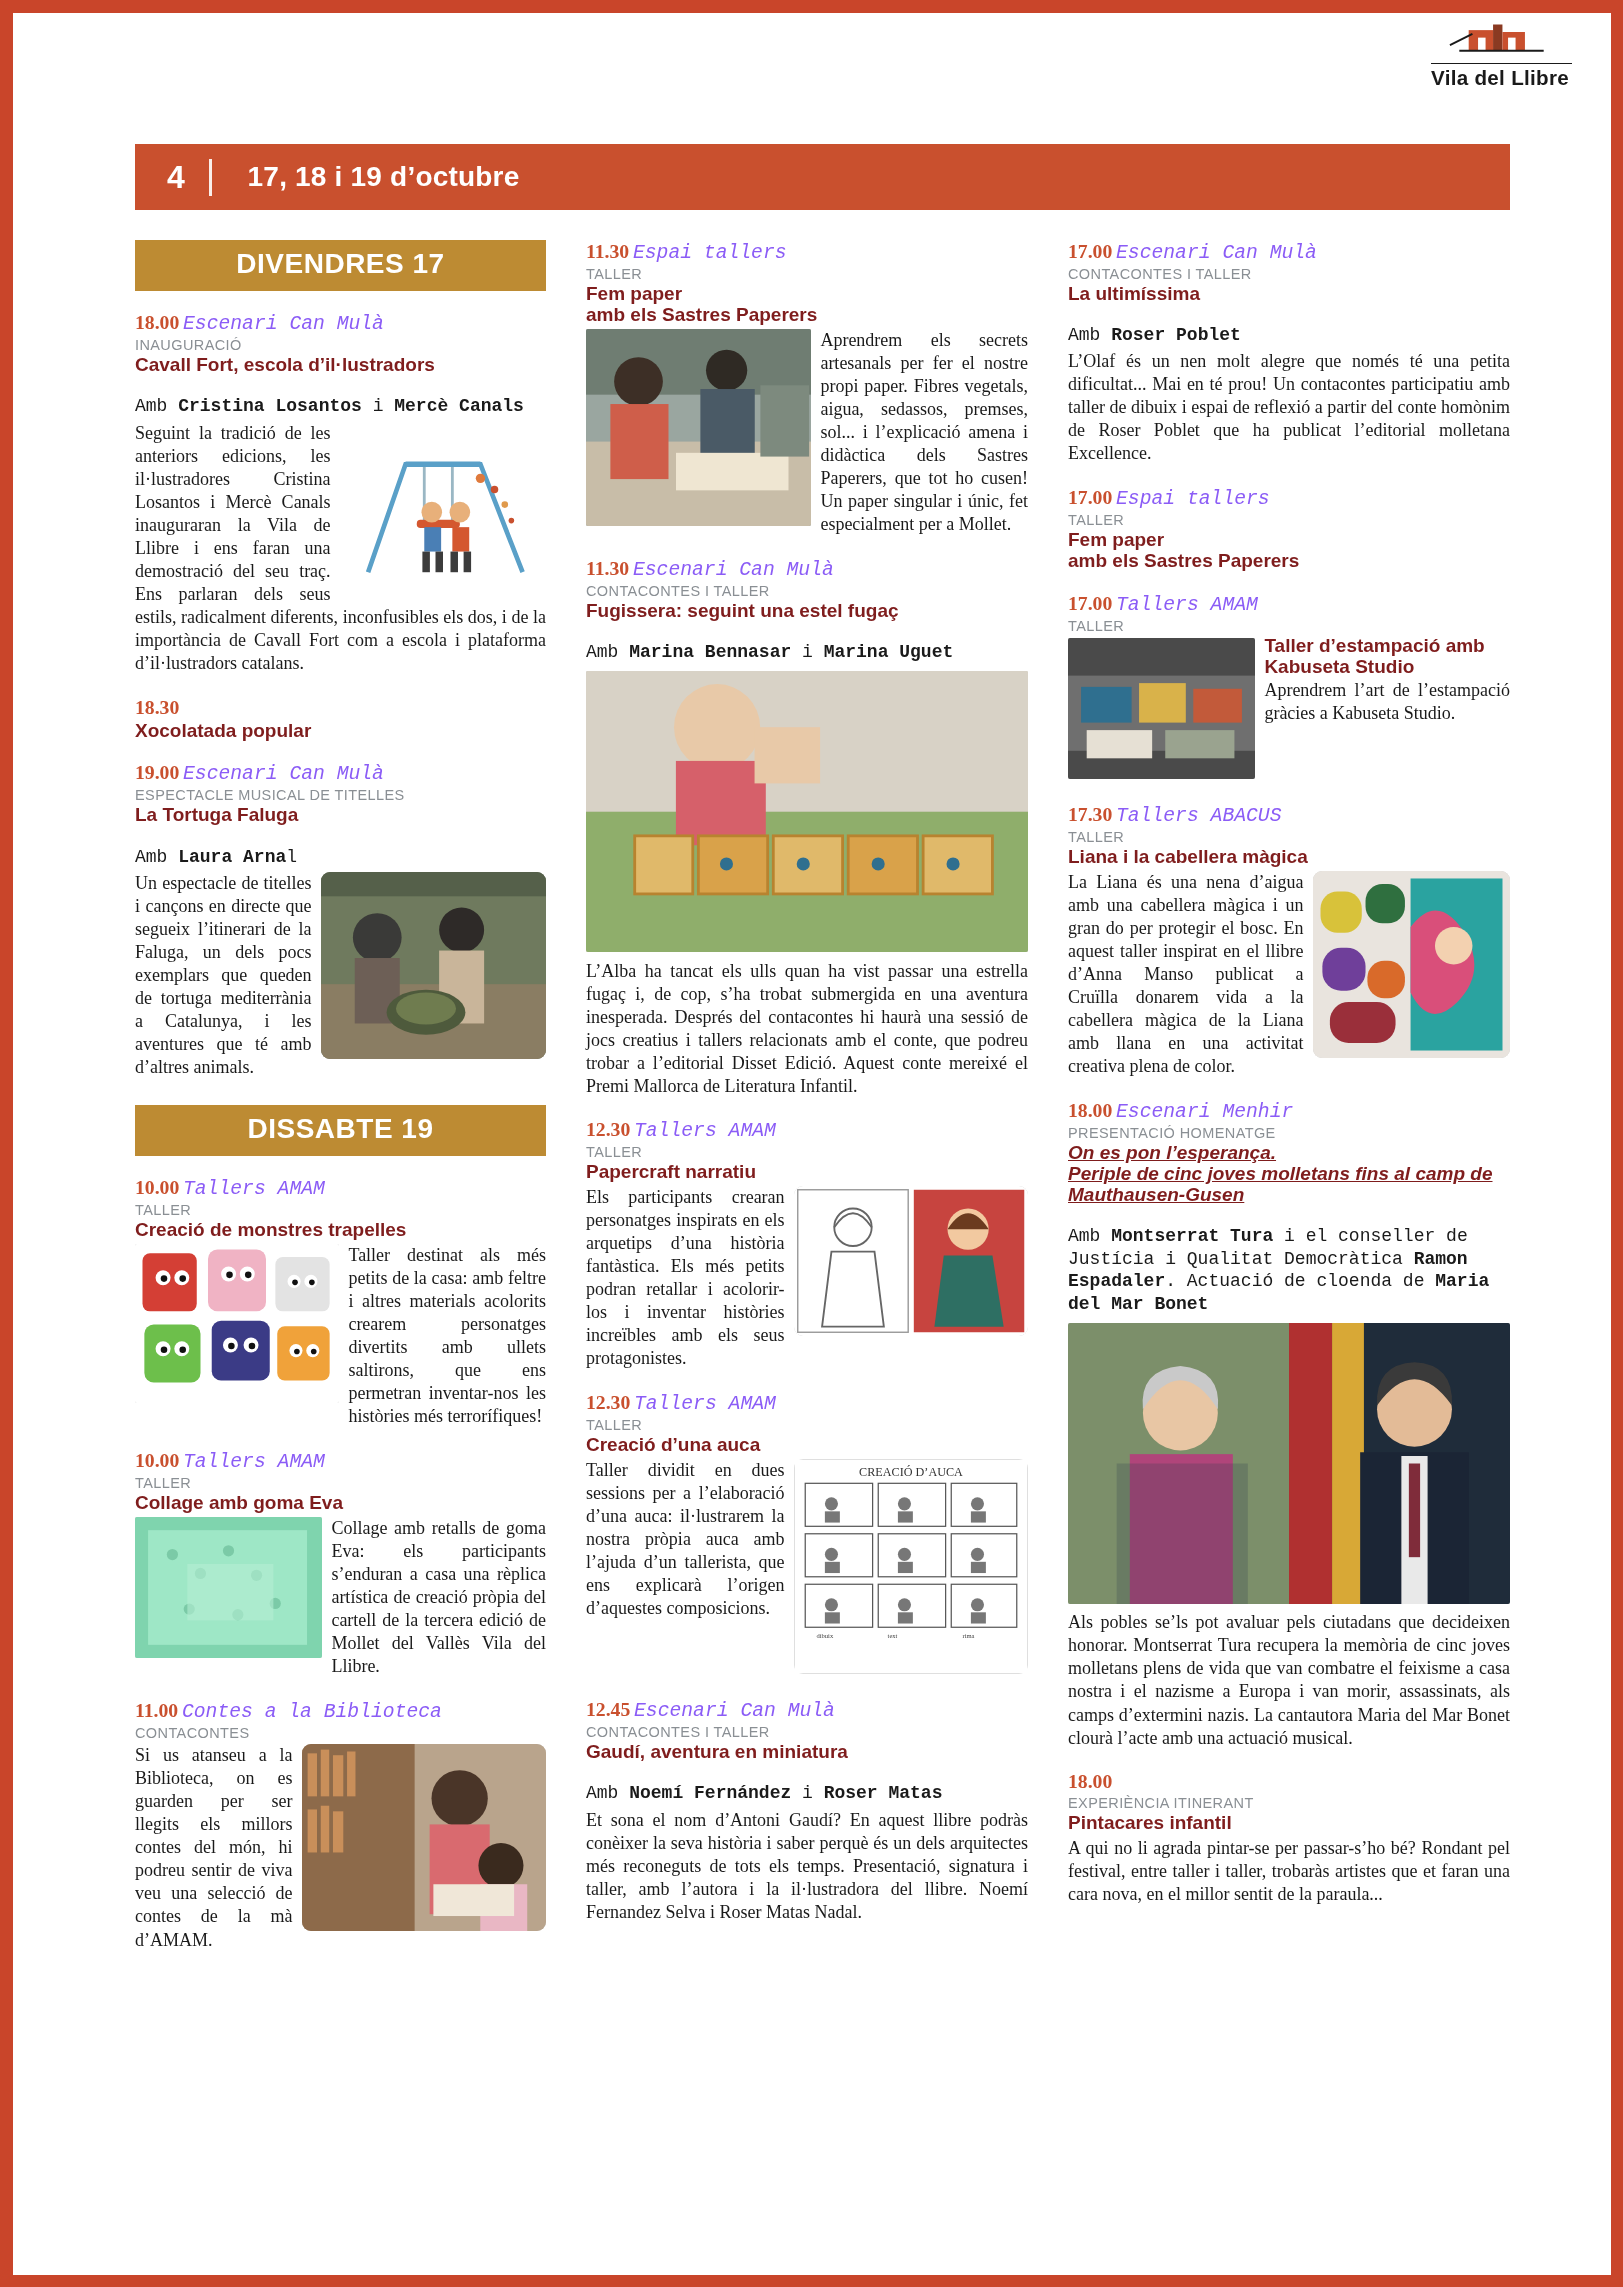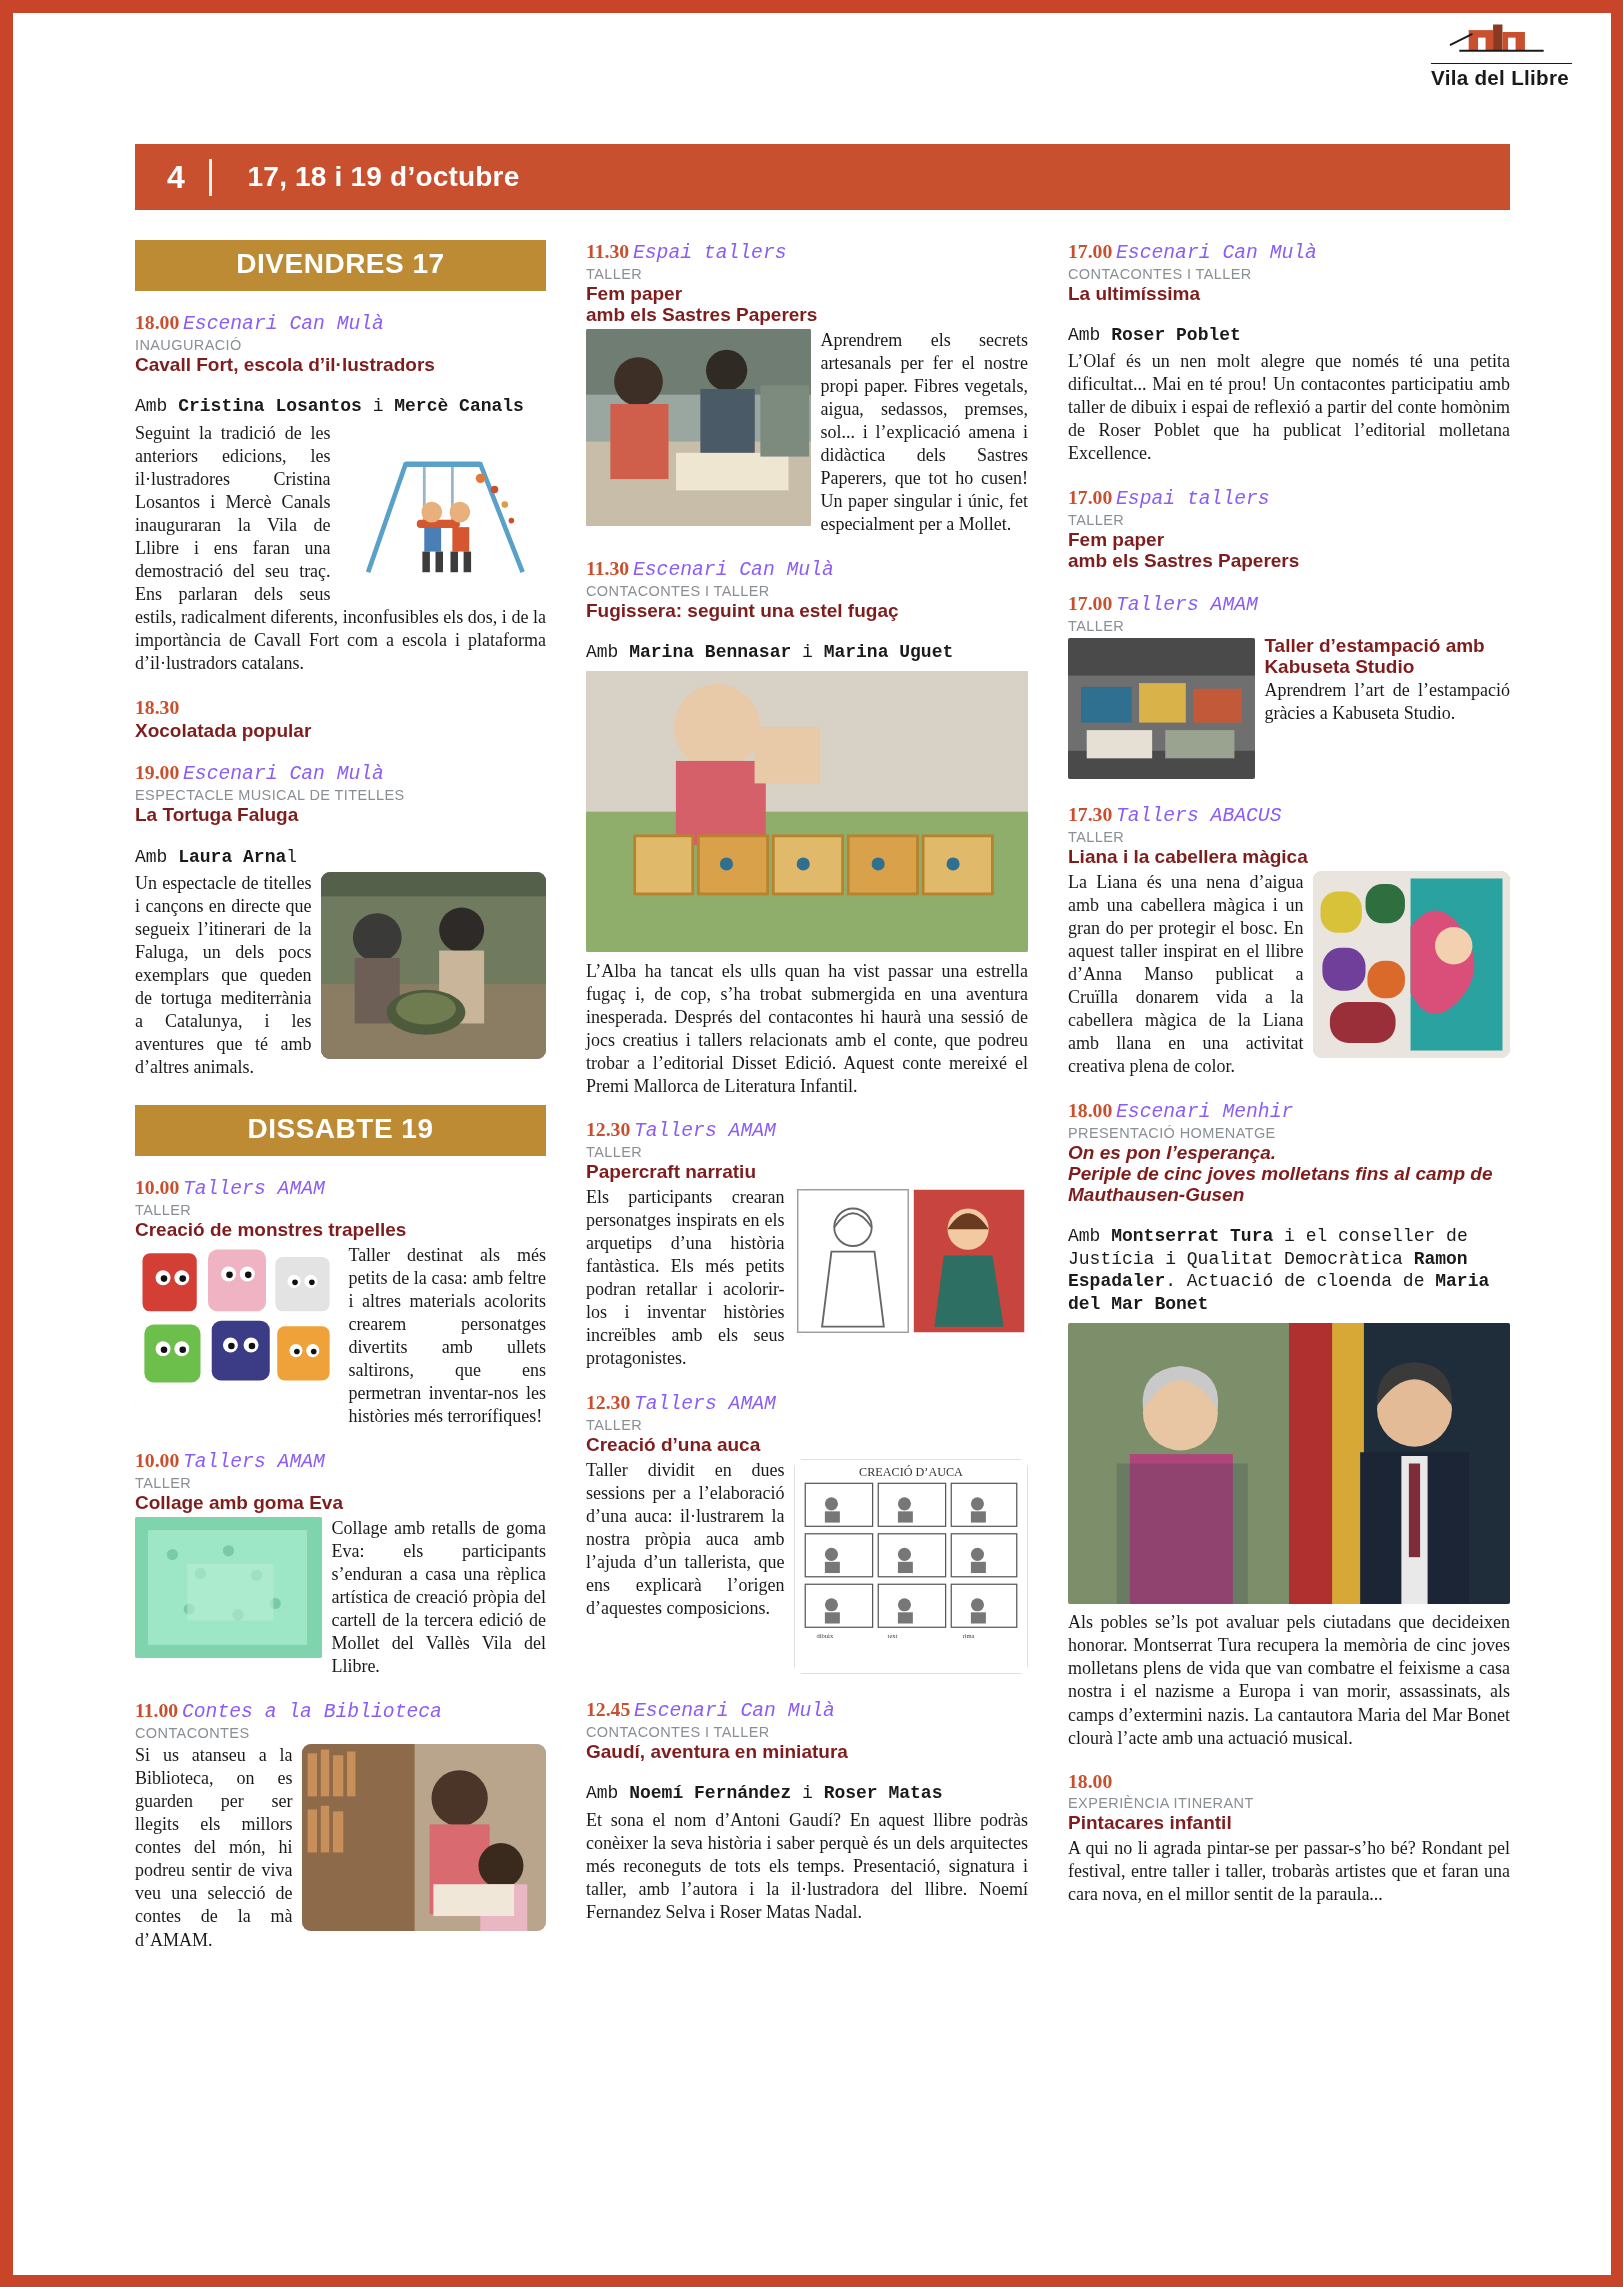--- a/index.html
+++ b/index.html
@@ -118,21 +118,21 @@
     margin-top:1.9px;
   }
   .ev .title{
     font-family:"Liberation Sans", sans-serif;
     font-weight:bold;
     font-size:19px;
     color:#7f1d1d;
     line-height:1.12;
     margin-top:1px;
   }
-  .ev .title.ital{font-style:italic;}
+  .ev .title.ital{font-style:italic;text-decoration:underline;}
   .ev .with{
     font-family:Liberation Mono, monospace;
     font-size:18px;
     line-height:1.25;
     margin-top:20px;
   }
   .ev .with b{font-weight:bold;}
   .ev .body{
     font-family:"Liberation Serif", serif;
     font-size:18px;

